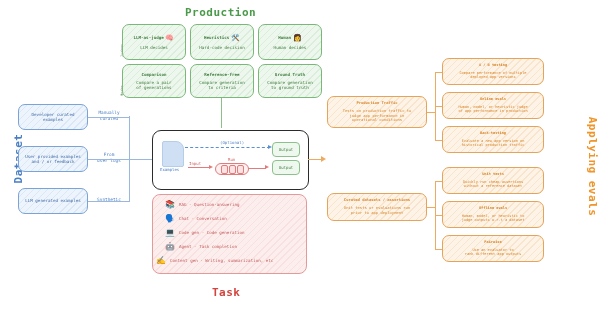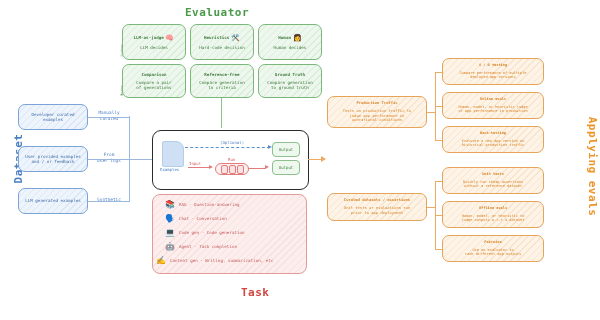--- a/index.html
+++ b/index.html
@@ -69,21 +69,21 @@
 
   
   .sect-title{
     position:absolute;
     font-weight:bold;
     letter-spacing:.5px;
     white-space:nowrap;
   }
   .t-green{color:#4a9a4a;}
   .t-blue{color:#4a7fc4;}
-  .t-pink{color:#d2453f;margin-left:29px;}
+  .t-pink{color:#d2453f;}
   .t-orange{color:#ef9529;}
   .vert{transform-origin:center center;}
 
   
   .axis-lbl{
     position:absolute;
     font-size:3.4px;
     color:#5d8f5d;
     white-space:nowrap;
     transform:rotate(-90deg);
@@ -149,21 +149,21 @@
   .task-row .ti{
     font-family:"DejaVu Sans",sans-serif;
     margin-right:4px;
   }
 </style>
 </head>
 <body>
 
 <div class="stage">
 
-  <div class="sect-title t-green" style="left:185px;top:6px;font-size:11px;">Evaluator</div>
+  <div class="sect-title t-green" style="left:185px;top:6px;font-size:11px;">Production</div>
 
   <div class="axis-lbl" style="left:109px;top:42px;width:26px;">Judges</div>
   <div class="axis-lbl" style="left:109px;top:81px;width:26px;">Modes</div>
 
   <div class="card green" style="left:122px;top:24px;width:64px;height:36px;font-size:4.2px;">
     <div class="ttl" style="display:flex;align-items:center;gap:2px;">
       <span>LLM-as-judge</span>
       <span class="emoji" style="font-size:7px;">🧠</span>
     </div>
     <div class="sub">LLM decides</div>

